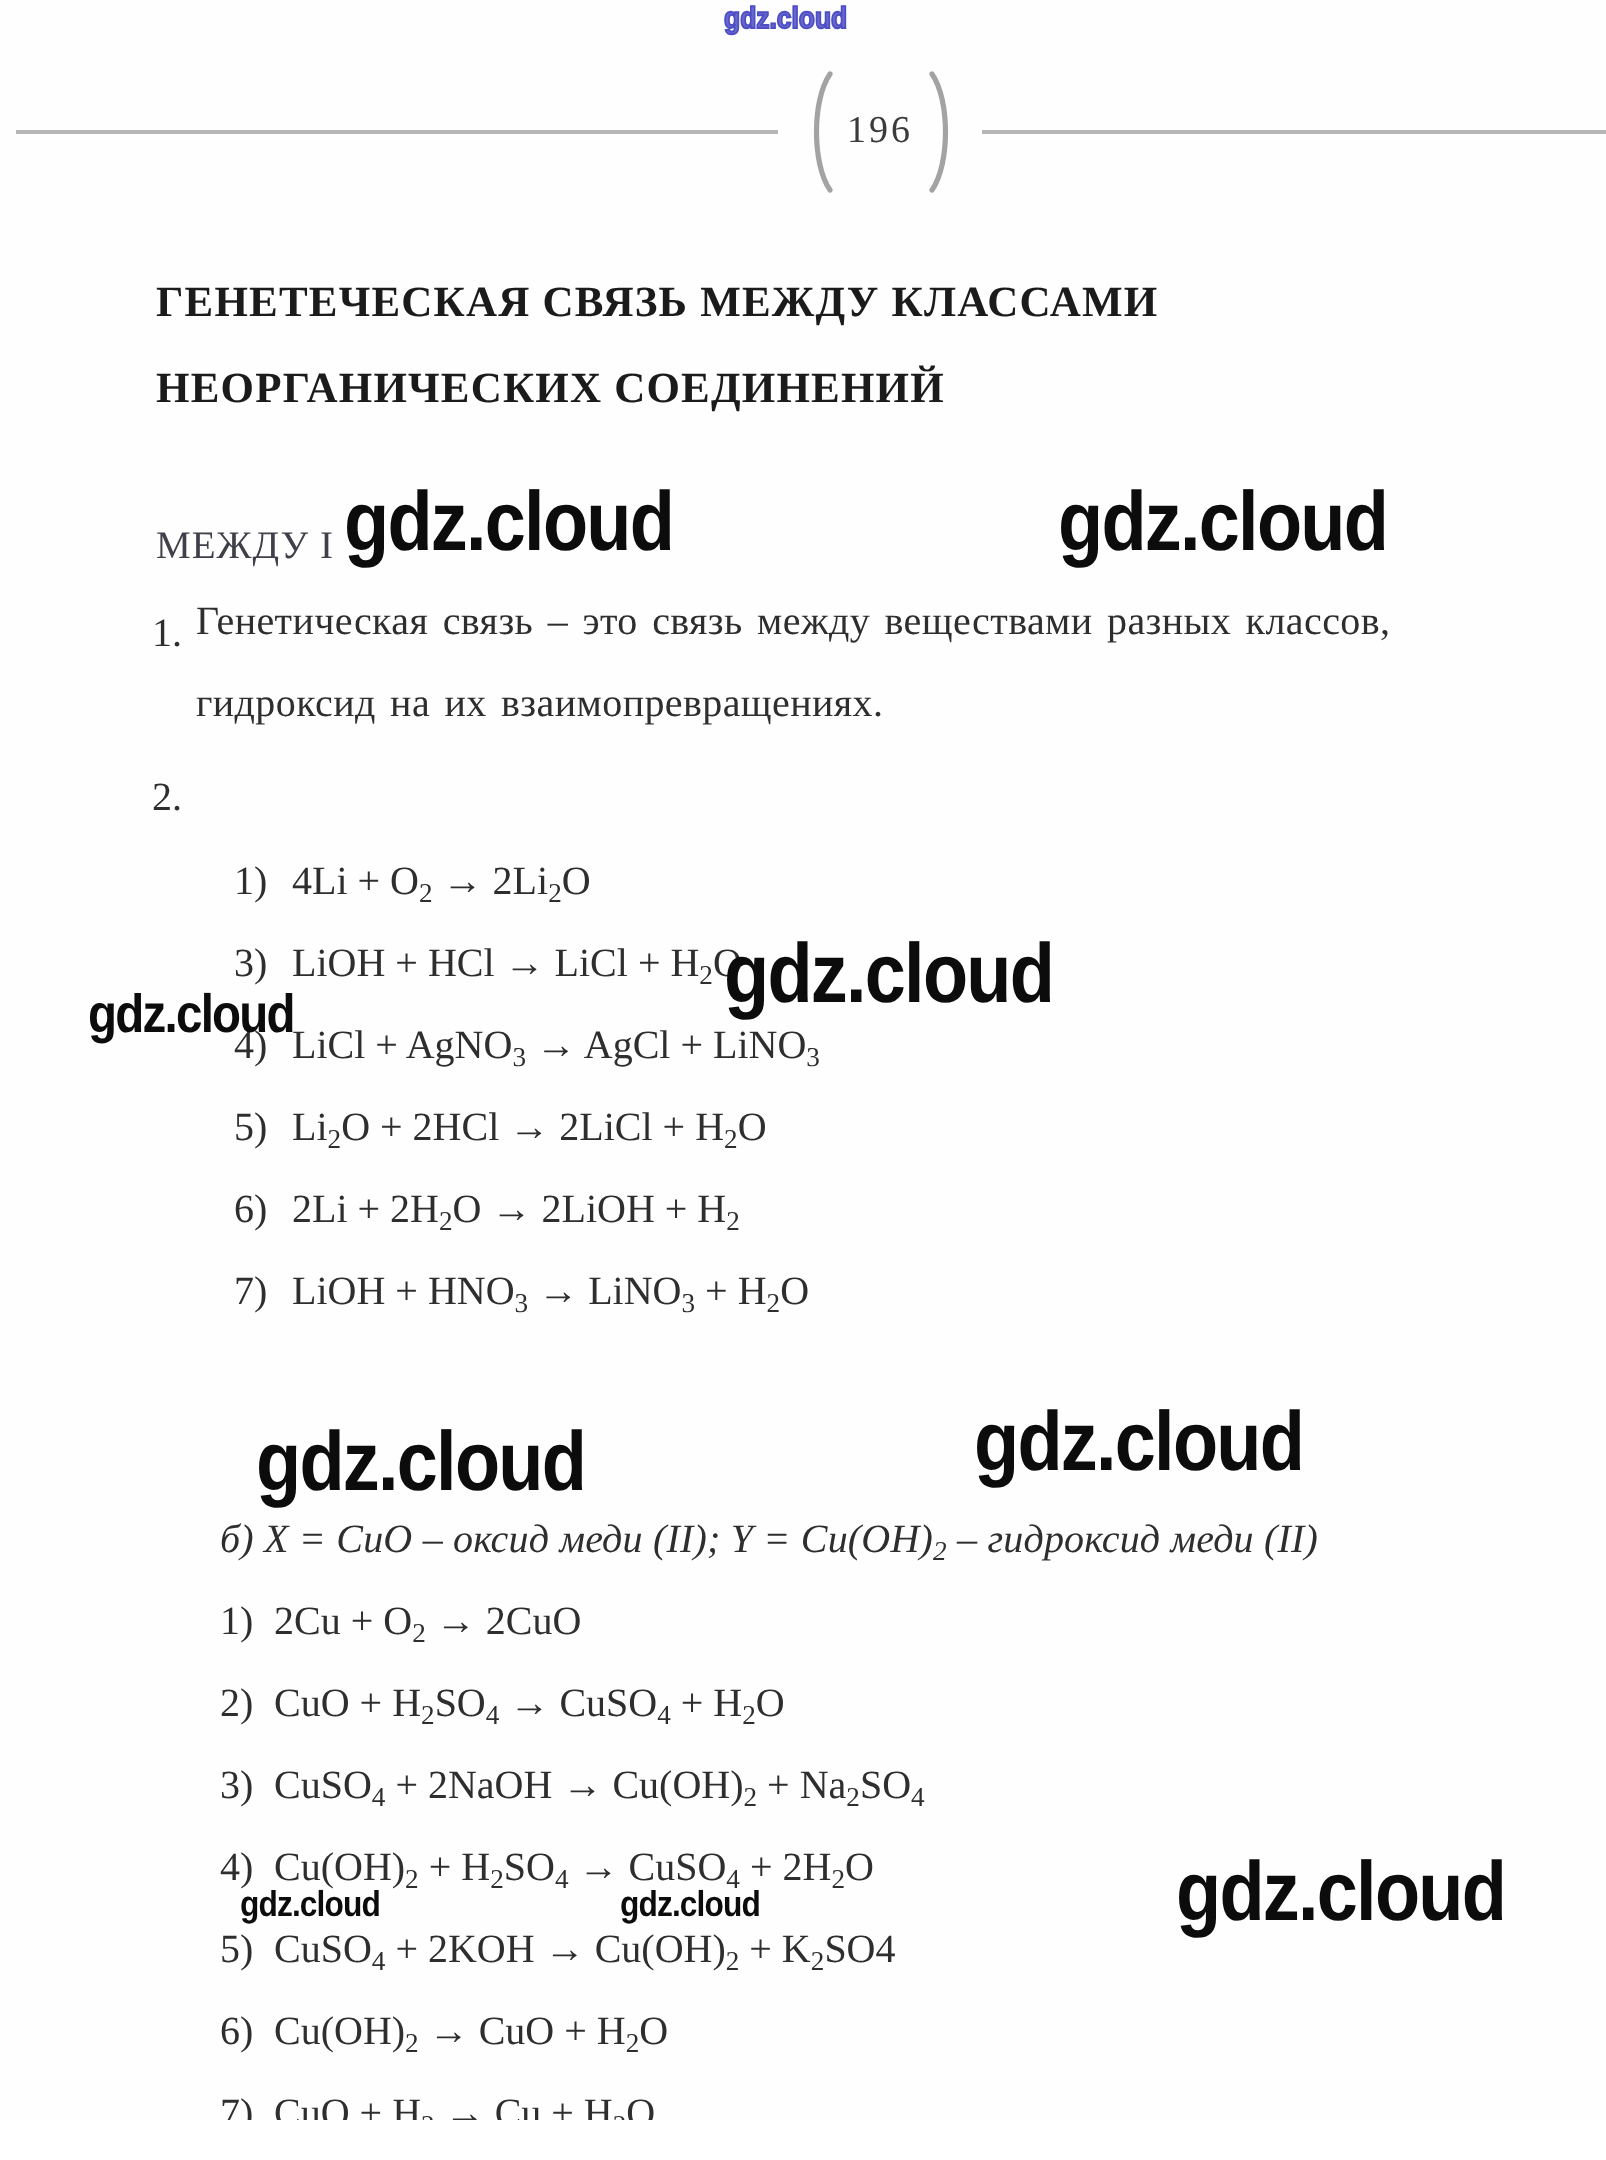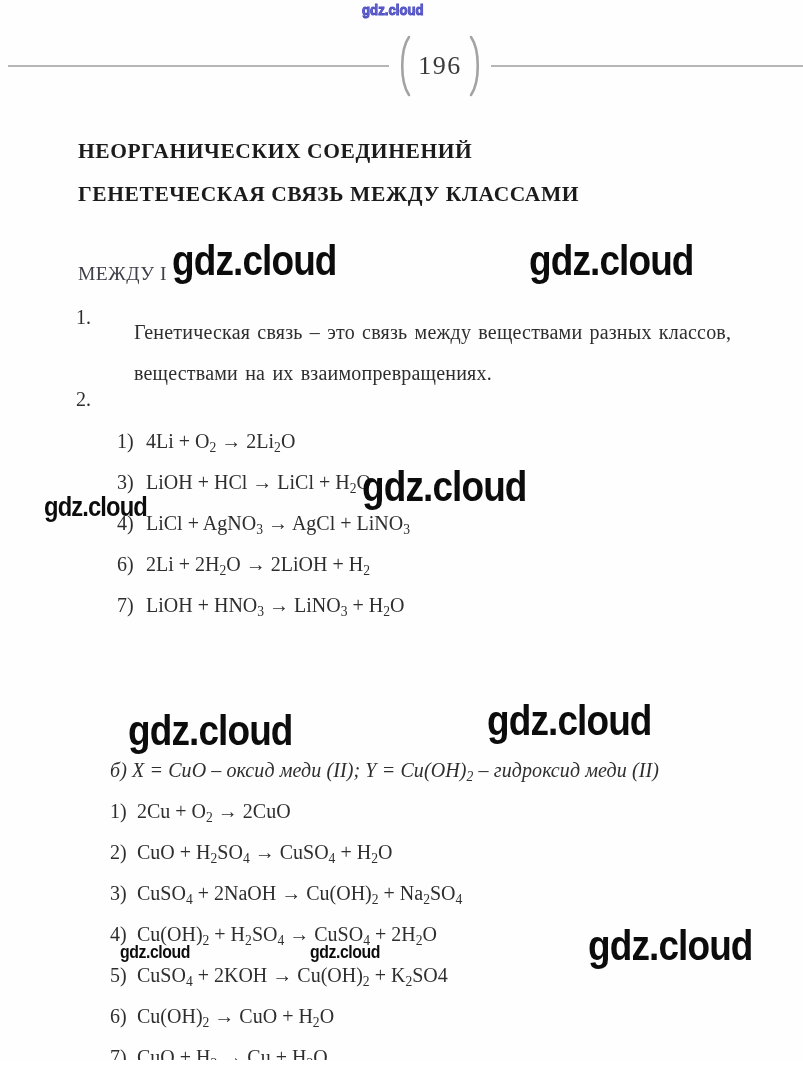--- a/index.html
+++ b/index.html
@@ -21,21 +21,21 @@
     background: #b6b6b6;
   }
   .pagenum-box {
     position: absolute;
     top: 33px; left: 389px; width: 102px; height: 66px;
     background: #fefefe;
     display: flex; align-items: center; justify-content: center;
     gap: 6px;
   }
   .pagenum {
-    font-size: 26px; color: #3b3b3b; letter-spacing: 1.5px;
+    font-size: 19px; color: #3b3b3b; letter-spacing: 1.5px;
   }
   .bracket-svg { display: block; }
 
   
   .wm {
     position: absolute;
     font-family: "Liberation Sans", "DejaVu Sans", sans-serif;
     font-weight: 700;
     color: #0c0c0c;
     letter-spacing: -1px;
@@ -67,21 +67,21 @@
     position: absolute; left: 78px; top: 263px;
     font-size: 19.5px; color: #40404a; letter-spacing: 0.5px;
     z-index: 1;
   }
   .body-text { font-size: 20px; color: #2e2e2e; }
 
   .item-num {
     position: absolute; font-size: 20px; color: #2e2e2e; z-index: 1;
   }
   .item1-lines {
-    position: absolute; left: 98px; top: 321px; z-index: 1; margin-left: 36px;
+    position: absolute; left: 98px; top: 300px; z-index: 1;
   }
   .item1-lines .row { height: 41px; letter-spacing: 0.2px; word-spacing: 2px; }
 
   .item2-intro {
     position: absolute; left: 110px; top: 388px; z-index: 1;
     letter-spacing: 0.2px;
   }
 
   .eq-group { position: absolute; z-index: 1; }
   .eq-row { height: 41px; line-height: 23px; white-space: nowrap; }
@@ -110,46 +110,49 @@
     <svg class="bracket-svg" width="16" height="62" viewBox="0 0 16 62">
       <path d="M13,2 C4,15 4,47 13,60" fill="none" stroke="#a3a3a3" stroke-width="2.6" stroke-linecap="round"></path>
     </svg>
     <span class="pagenum">196</span>
     <svg class="bracket-svg" width="16" height="62" viewBox="0 0 16 62">
       <path d="M3,2 C12,15 12,47 3,60" fill="none" stroke="#a3a3a3" stroke-width="2.6" stroke-linecap="round"></path>
     </svg>
   </div>
 
   <div class="title">
+    <div>ГЕНЕТЕЧЕСКАЯ СВЯЗЬ МЕЖДУ КЛАССАМИ</div>
     <div>НЕОРГАНИЧЕСКИХ СОЕДИНЕНИЙ</div>
-    <div>ГЕНЕТЕЧЕСКАЯ СВЯЗЬ МЕЖДУ КЛАССАМИ</div>
   </div>
 
   <div class="section-label">МЕЖДУ I</div>
 
   <div class="wm wm-big" style="left:172px; top:240px;">gdz.cloud</div>
   <div class="wm wm-big" style="left:529px; top:240px;">gdz.cloud</div>
 
   <div class="item-num" style="left:76px; top:306px;">1.</div>
   <div class="item1-lines body-text">
     <div class="row">Генетическая связь – это связь между веществами разных классов,</div>
-    <div class="row">веществами на их взаимопревращениях.</div>
+    <div class="row">гидроксид на их взаимопревращениях.</div>
   </div>
 
   <div class="item-num" style="left:76px; top:388px;">2.</div>
 
   <div class="eq-group grp-a body-text">
     <div class="eq-row">
       <span class="eq-num">1)</span><span>4Li + O<sub>2</sub> → 2Li<sub>2</sub>O</span>
     </div>
     <div class="eq-row">
       <span class="eq-num">3)</span><span>LiOH + HCl → LiCl + H<sub>2</sub>O</span>
     </div>
     <div class="eq-row">
       <span class="eq-num">4)</span><span>LiCl + AgNO<sub>3</sub> → AgCl + LiNO<sub>3</sub></span>
+    </div>
+    <div class="eq-row">
+      <span class="eq-num">5)</span><span>Li<sub>2</sub>O + 2HCl → 2LiCl + H<sub>2</sub>O</span>
     </div>
     <div class="eq-row">
       <span class="eq-num">6)</span><span>2Li + 2H<sub>2</sub>O → 2LiOH + H<sub>2</sub></span>
     </div>
     <div class="eq-row">
       <span class="eq-num">7)</span><span>LiOH + HNO<sub>3</sub> → LiNO<sub>3</sub> + H<sub>2</sub>O</span>
     </div>
   </div>
 
   <div class="wm wm-big" style="left:362px; top:466px;">gdz.cloud</div>

